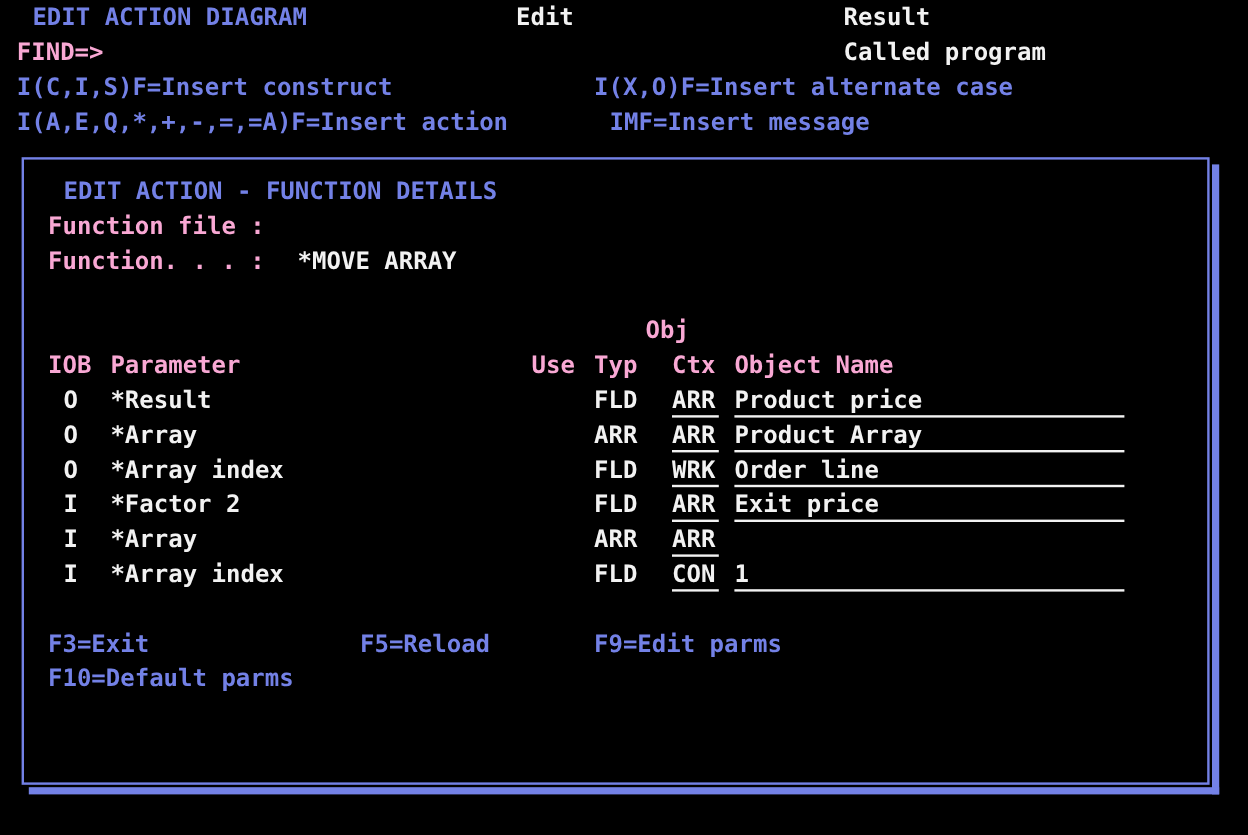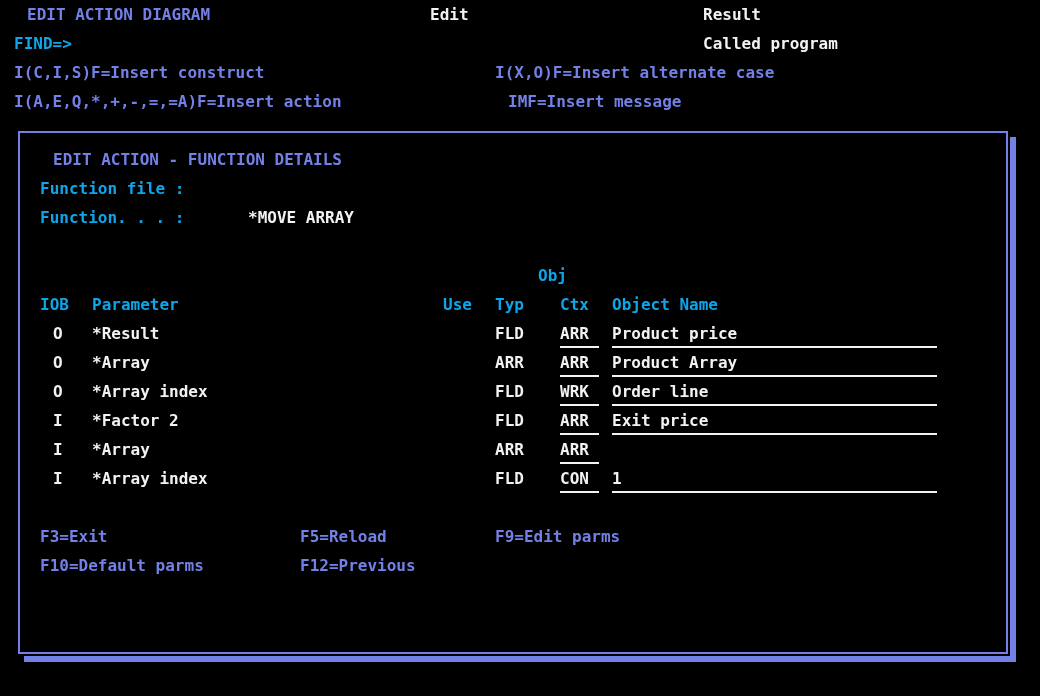--- a/index.html
+++ b/index.html
@@ -1,24 +1,24 @@
 <!DOCTYPE html>
 <html><head>
 <meta charset="utf-8">
 <style>
   html,body{margin:0;padding:0;background:#000;}
   body{width:1040px;height:696px;overflow:hidden;}
   .screen{
     position:relative;width:1040px;height:496px;background:#000;
     font-family:"DejaVu Sans Mono","Liberation Mono",monospace;
-    font-weight:bold;font-size:16px;line-height:29px;
+    font-weight:bold;font-size:20px;line-height:29px;
   }
   .seg{position:absolute;white-space:pre;letter-spacing:0;}
   .blue{color:#7381e6;}
-  .green{color:#0ea5e9;}
+  .green{color:#f9a8d4;}
   .white{color:#f2f2f2;}
   .field{border-bottom:2px solid #f2f2f2;height:27px;overflow:hidden;}
   .window{
     position:absolute;left:18px;top:131px;width:990px;height:523px;
     border:2px solid #7381e6;box-sizing:border-box;background:transparent;
   }
   .shadow-right{position:absolute;left:1010px;top:137px;width:6px;height:525px;background:#7381e6;}
   .shadow-bottom{position:absolute;left:24px;top:656px;width:992px;height:6px;background:#7381e6;}
   #text-layer{position:absolute;left:0;top:0;width:100%;height:100%;}
 </style>
@@ -76,15 +76,14 @@
       <span class="seg white field" style="left: 560px; top: 435px; width: 39px;">ARR</span>
       <span class="seg white" style="left: 53px; top: 464px;">I</span>
       <span class="seg white" style="left: 92px; top: 464px;">*Array index</span>
       <span class="seg white" style="left: 495px; top: 464px;">FLD</span>
       <span class="seg white field" style="left: 560px; top: 464px; width: 39px;">CON</span>
       <span class="seg white field" style="left: 612px; top: 464px; width: 325px;">1</span>
       <span class="seg blue" style="left: 40px; top: 522px;">F3=Exit</span>
       <span class="seg blue" style="left: 300px; top: 522px;">F5=Reload</span>
       <span class="seg blue" style="left: 495px; top: 522px;">F9=Edit parms</span>
       <span class="seg blue" style="left: 40px; top: 551px;">F10=Default parms</span>
-      <span class="seg blue" style="left: 300px; top: 551px;">F12=Previous</span>
     </div>
 </div>
 
 </body></html>

